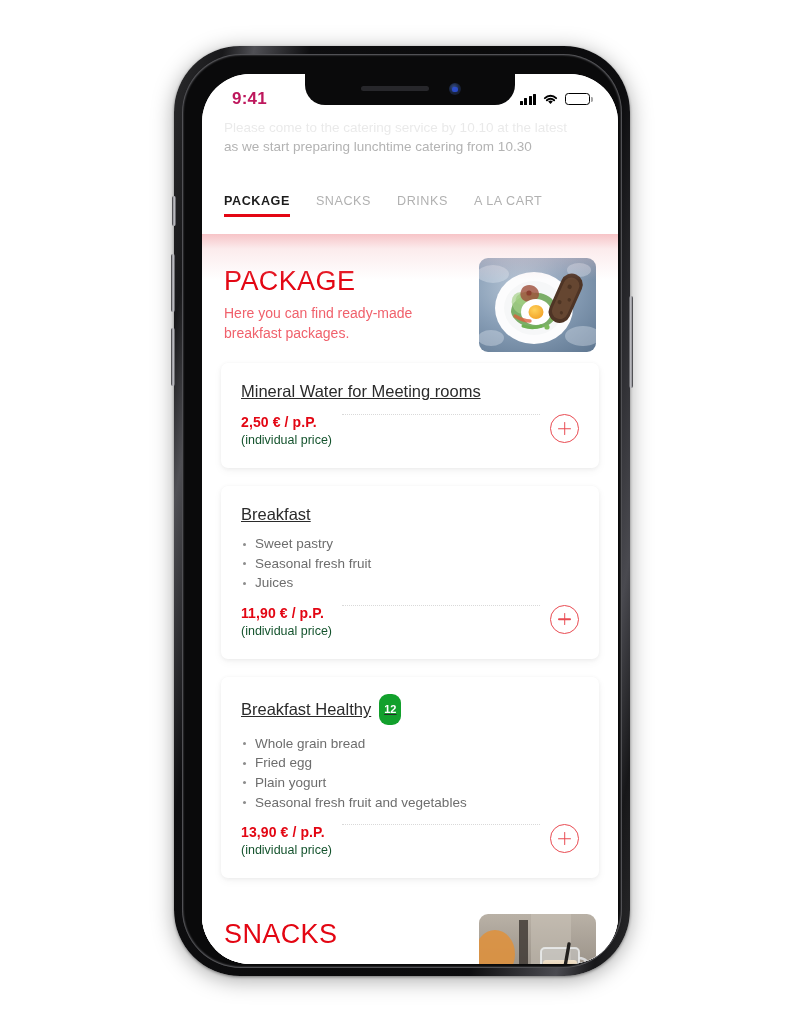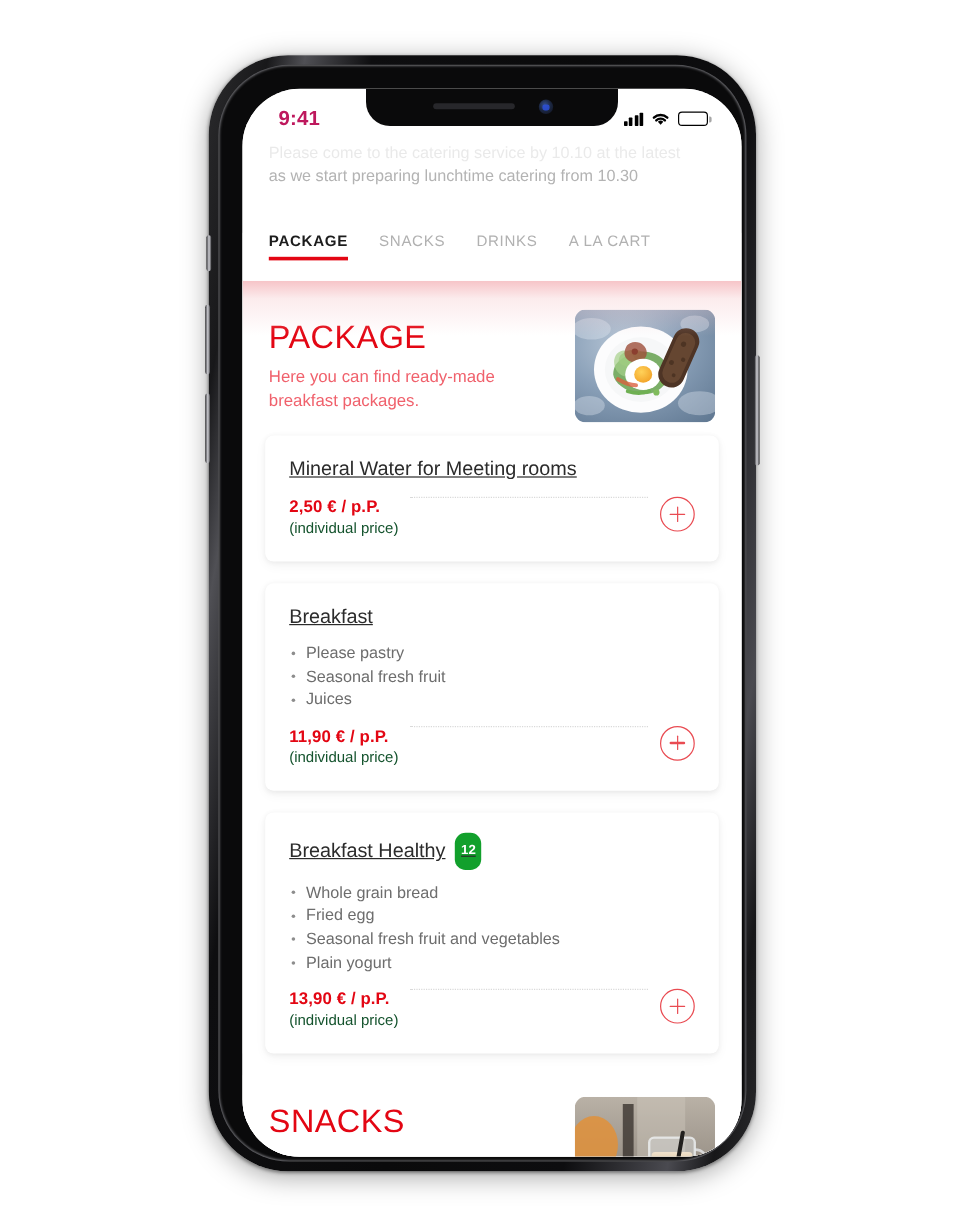--- a/index.html
+++ b/index.html
@@ -411,21 +411,21 @@
                 <div class="leader"></div>
                 <div class="add-button"></div>
               </div>
             </div>
 
             <div class="card">
               <div class="card-title">
                 <span>Breakfast</span>
               </div>
               <ul class="card-list">
-                <li>Please pastry</li>
+                <li>Sweet pastry</li>
                 <li>Seasonal fresh fruit</li>
                 <li>Juices</li>
               </ul>
               <div class="card-footer">
                 <div class="price-block">
                   <div class="price">11,90 € / p.P.</div>
                   <div class="price-note">(individual price)</div>
                 </div>
                 <div class="leader"></div>
                 <div class="add-button"></div>
@@ -433,22 +433,22 @@
             </div>
 
             <div class="card">
               <div class="card-title">
                 <span>Breakfast Healthy</span>
                 <span class="badge">12</span>
               </div>
               <ul class="card-list">
                 <li>Whole grain bread</li>
                 <li>Fried egg</li>
+                <li>Plain yogurt</li>
                 <li>Seasonal fresh fruit and vegetables</li>
-                <li>Plain yogurt</li>
               </ul>
               <div class="card-footer">
                 <div class="price-block">
                   <div class="price">13,90 € / p.P.</div>
                   <div class="price-note">(individual price)</div>
                 </div>
                 <div class="leader"></div>
                 <div class="add-button"></div>
               </div>
             </div>

